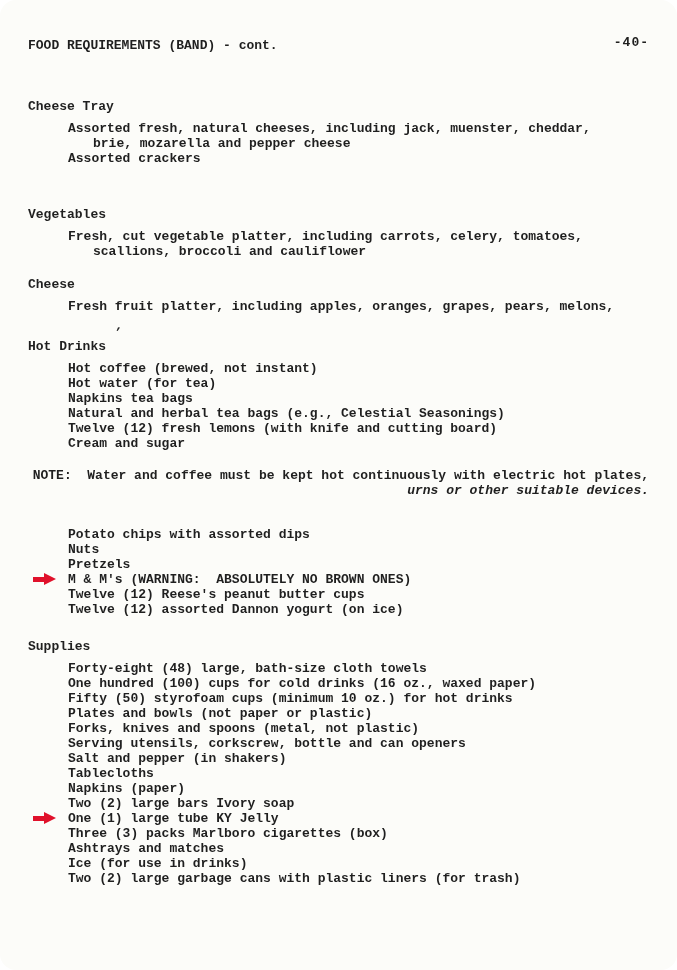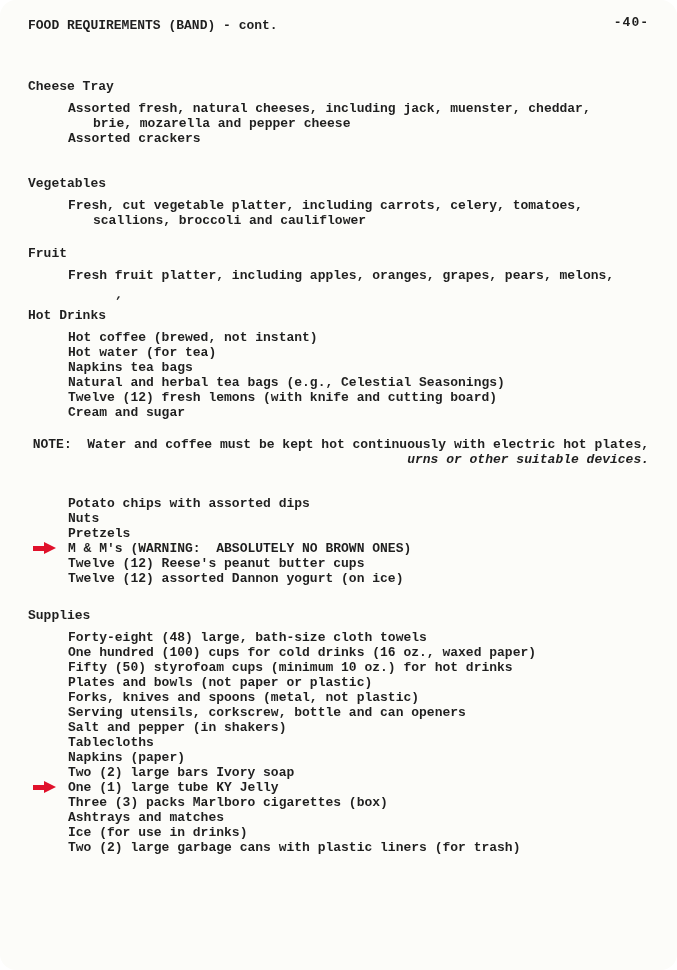--- a/index.html
+++ b/index.html
@@ -11,21 +11,21 @@
   html,body{background:#fff;}
   body{
     font-family:"Liberation Mono","DejaVu Sans Mono",monospace;
     color:var(--ink);
   }
   .page{
     position:relative;
     width:677px;
     height:970px;
     background:var(--paper);
-    padding:18px 28px 20px 28px;
+    padding:38px 28px 20px 28px;
     overflow:hidden;
     font-size:13px;
     line-height:15px;
     font-weight:700;
     border-radius:16px;
   }
   .header{
     display:flex;
     justify-content:space-between;
     align-items:flex-start;
@@ -33,21 +33,21 @@
   .page-number{
     margin-top:-3px;
     letter-spacing:1px;
   }
   .u{
     text-underline-offset:3px;
     text-decoration-thickness:1.5px;
   }
   .block{display:block;}
   #blocks .block:nth-child(1){margin-top:46px;}
-  #blocks .block:nth-child(2){margin-top:30px;}
+  #blocks .block:nth-child(2){margin-top:41px;}
   #blocks .block:nth-child(3){margin-top:18px;}
   #blocks .block:nth-child(4){margin-top:25px;}
   #blocks .block:nth-child(5){margin-top:17px;text-align:right;}
   #blocks .block:nth-child(6){margin-top:29px;}
   #blocks .block:nth-child(7){margin-top:22px;}
   .section-heading{
     position:relative;
     margin-bottom:7px;
     white-space:pre;
   }
@@ -106,21 +106,21 @@
         <div class="line ind-1"><span>Assorted fresh, natural cheeses, including jack, muenster, cheddar,</span></div>
         <div class="line ind-2"><span>brie, mozarella and pepper cheese</span></div>
         <div class="line ind-1"><span>Assorted crackers</span></div>
       </div>
       <div class="block section">
         <div class="section-heading"><span class="u">Vegetables</span></div>
         <div class="line ind-1"><span>Fresh, cut vegetable platter, including carrots, celery, tomatoes,</span></div>
         <div class="line ind-2"><span>scallions, broccoli and cauliflower</span></div>
       </div>
       <div class="block section">
-        <div class="section-heading"><span class="u">Fruit</span></div>
+        <div class="section-heading"><span class="u">Cheese</span></div>
         <div class="line ind-1"><span>Fresh fruit platter, including apples, oranges, grapes, pears, melons,</span></div>
       </div>
       <div class="block section">
         <div class="section-heading"><span class="u">Hot Drinks</span><span class="scan-mark">’</span></div>
         <div class="line ind-1"><span>Hot coffee (brewed, not instant)</span></div>
         <div class="line ind-1"><span>Hot water (for tea)</span></div>
         <div class="line ind-1"><span>Napkins tea bags</span></div>
         <div class="line ind-1"><span>Natural and herbal tea bags (e.g., Celestial Seasonings)</span></div>
         <div class="line ind-1"><span>Twelve (12) fresh lemons (with knife and cutting board)</span></div>
         <div class="line ind-1"><span>Cream and sugar</span></div>

